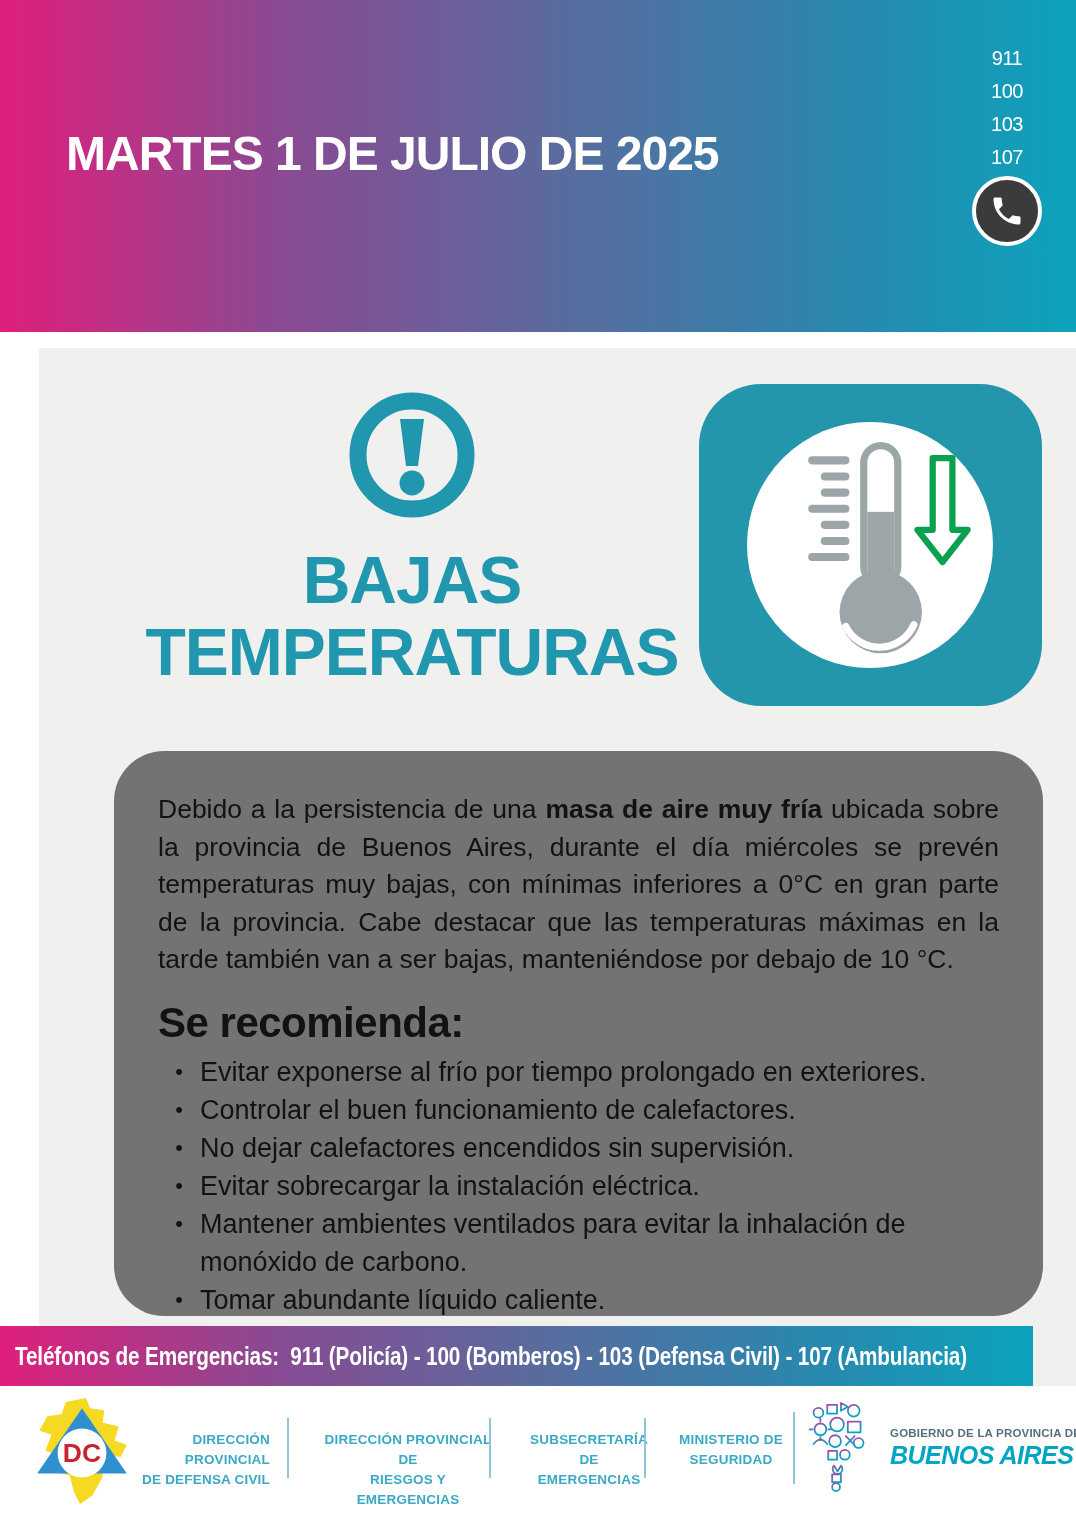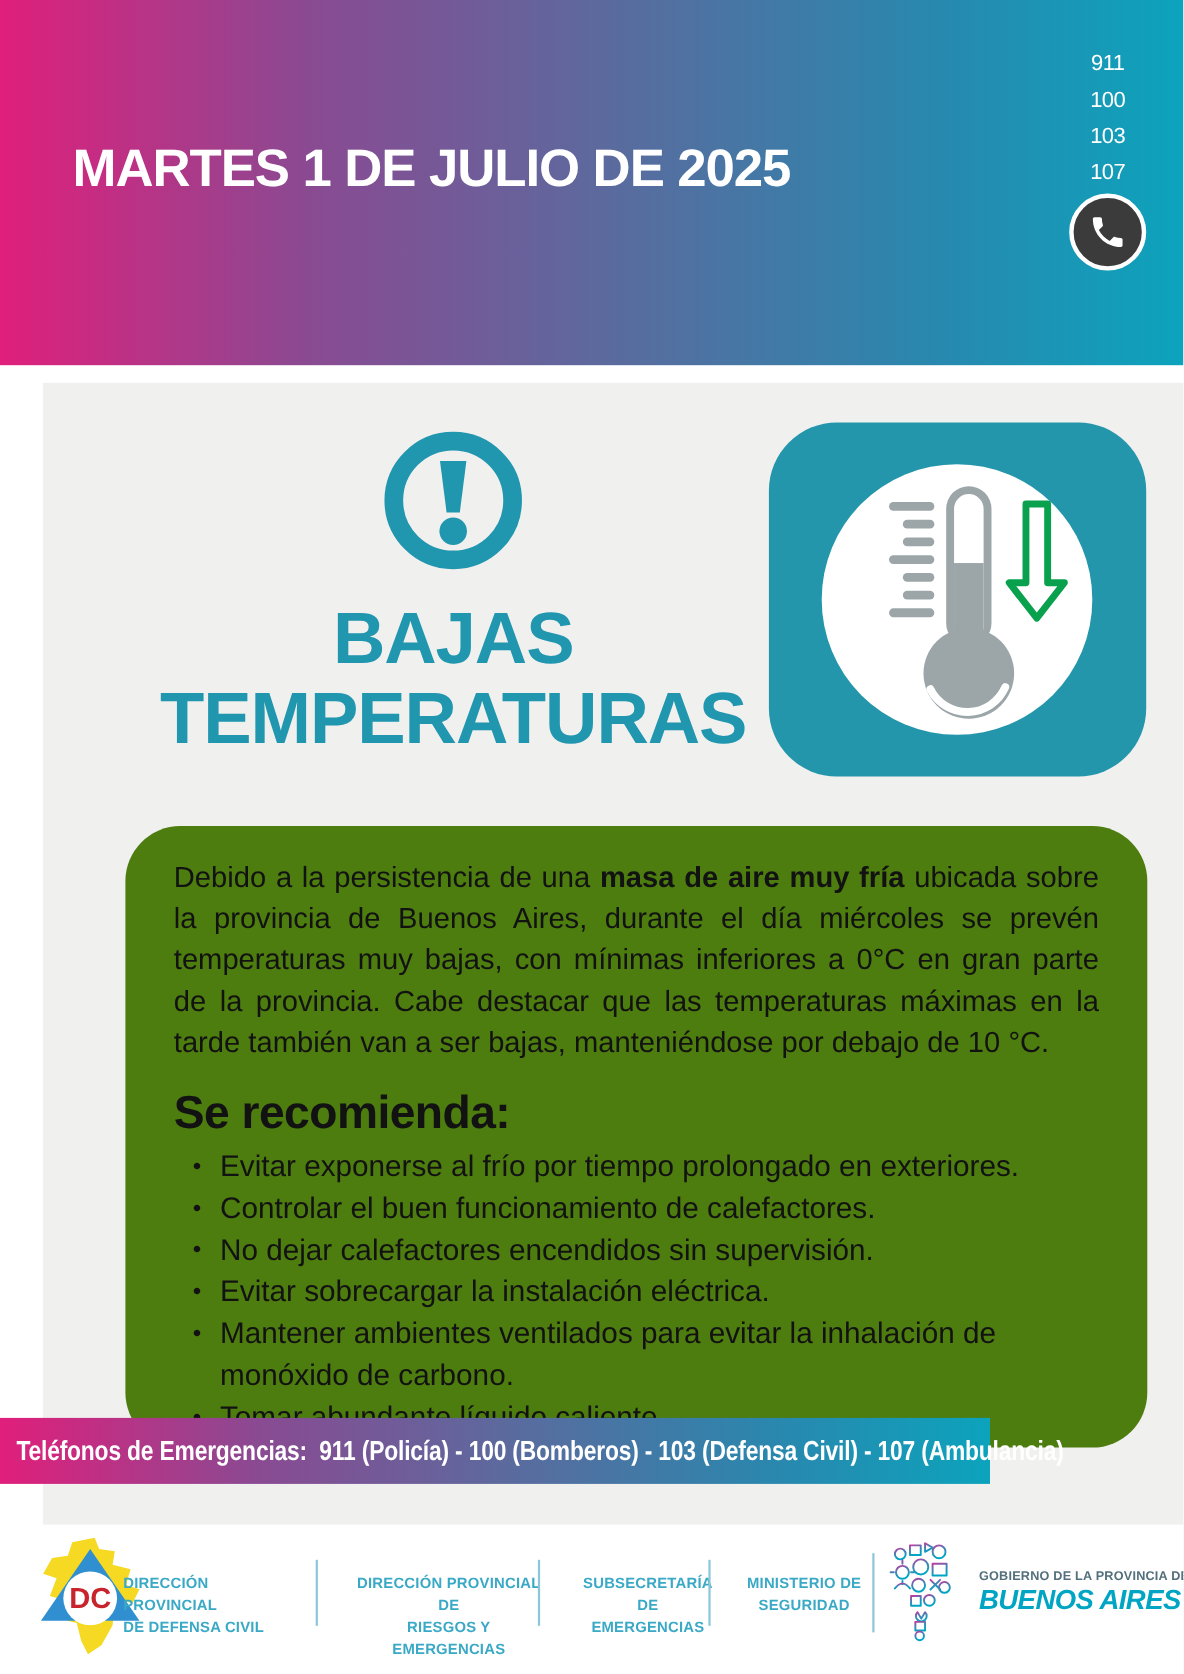--- a/index.html
+++ b/index.html
@@ -46,57 +46,57 @@
     background:#2496ab;
   }
   .thermo-circle{
     position:absolute;left:48px;top:38px;width:246px;height:246px;border-radius:50%;
     background:#ffffff;display:flex;align-items:center;justify-content:center;
   }
   .thermo-circle svg{width:206px;height:224px;}
   
   .card{
     position:absolute;left:75px;top:403px;width:929px;height:565px;border-radius:50px;
-    background:#4d7c0f;box-sizing:border-box;padding:28px 44px 0 44px;color:#121212;
+    background:#737373;box-sizing:border-box;padding:40px 44px 0 44px;color:#121212;
   }
   .card p{
     margin:0;font-size:26.5px;line-height:37.5px;text-align:justify;
   }
   .card p b{font-weight:700;}
   .reco-title{
     margin:20px 0 6px 0;font-size:42px;font-weight:700;letter-spacing:-0.5px;
   }
   .reco-list{margin:0;padding:0;list-style:none;}
   .reco-list li{
     display:flex;font-size:27px;line-height:38px;
   }
   .reco-list li .dot{
     flex:0 0 auto;width:42px;text-align:center;font-size:22px;line-height:38px;
   }
   .reco-list li .li-text{flex:1 1 auto;}
   
   .em-bar{
-    position:absolute;left:0;top:1289px;width:900px;height:60px;
+    position:absolute;left:0;top:1326px;width:1033px;height:60px;
     background:linear-gradient(90deg,#e01f7b 0%,#8a4a92 26%,#5a6b9e 52%,#2a87ae 78%,#0ca3bc 100%);
     display:flex;align-items:center;
   }
   .em-bar-text{
     padding-left:18px;white-space:nowrap;color:#ffffff;font-weight:700;font-size:25px;
     transform:scaleX(0.83);transform-origin:left center;letter-spacing:-0.2px;
   }
   
   .footer{
     position:absolute;left:0;top:1386px;width:1076px;height:136px;background:#ffffff;
   }
   .dc-logo{position:absolute;left:30px;top:10px;width:104px;height:112px;}
   .org{
     position:absolute;top:44px;color:#3aa9c5;font-weight:700;font-size:13.5px;line-height:20px;
     letter-spacing:0.2px;
   }
-  .org-right{text-align:left;}
+  .org-right{text-align:right;}
   .org-center{text-align:center;margin-left:22px;}
   .fdiv{
     position:absolute;top:32px;width:2px;height:60px;background:#8cc6d8;
   }
   .ba-logo{position:absolute;left:806px;top:14px;width:66px;height:94px;}
   .gov{
     position:absolute;left:890px;top:42px;width:176px;line-height:1;
   }
   .gov-line1{
     font-size:11.5px;font-weight:700;color:#53707c;letter-spacing:0.2px;white-space:nowrap;

